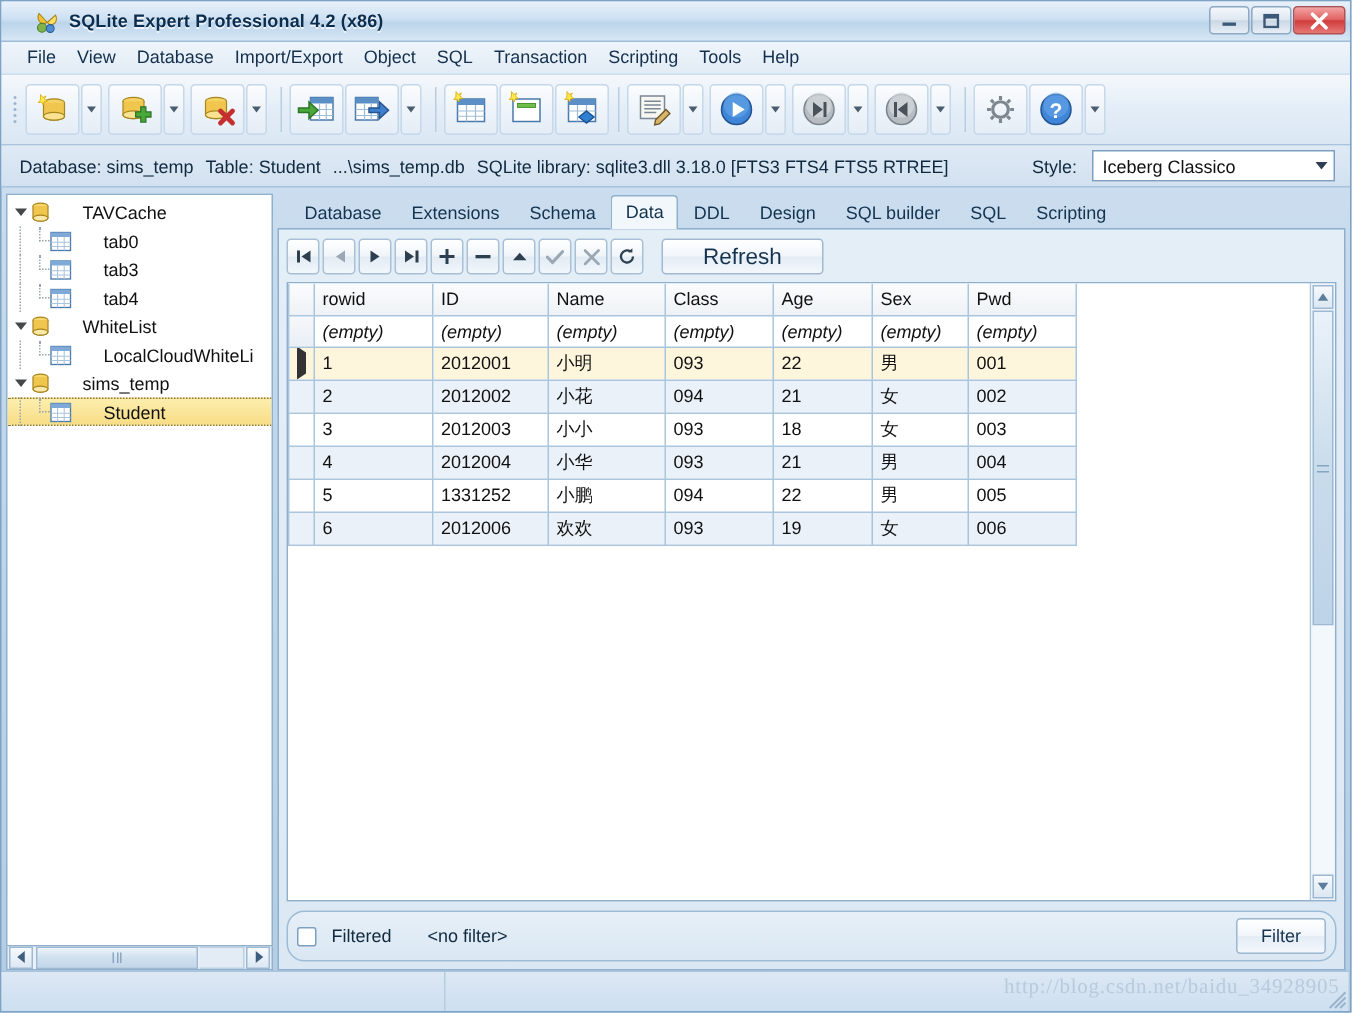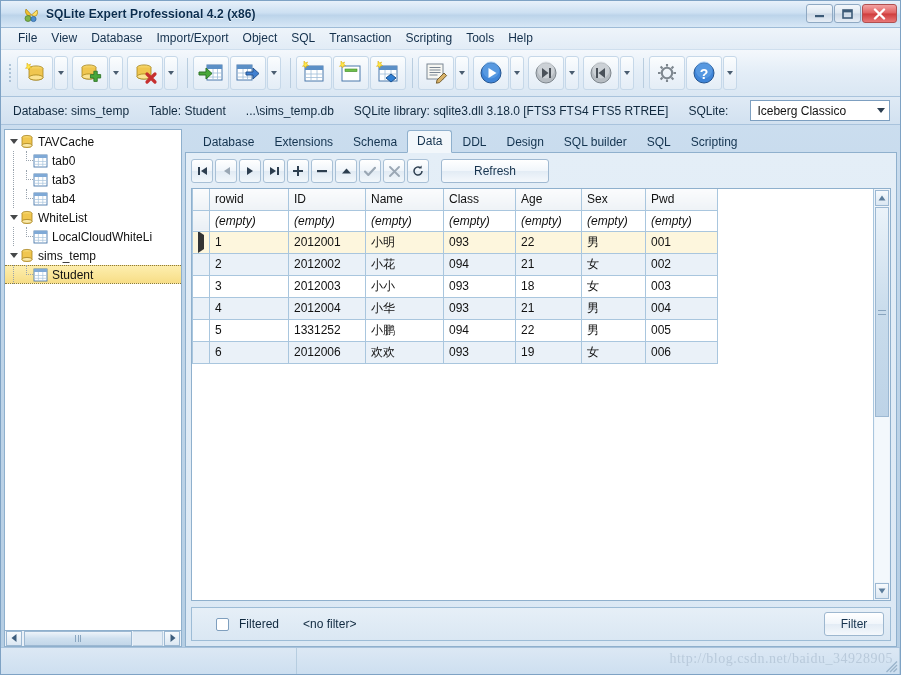--- a/index.html
+++ b/index.html
@@ -97,21 +97,21 @@
     width:0;height:0;border-left:3.5px solid transparent;border-right:3.5px solid transparent;
     border-top:4px solid #4a5d70;
   }
 
   
   #infobar {
     height: 28px; flex:0 0 28px;
     display:flex; align-items:center;
     background: linear-gradient(180deg,#dfeaf5 0%,#d2e1f0 100%);
     border-bottom:1px solid #a9c3dc;
-    padding: 0 10px 0 12px; gap: 20px;
+    padding: 0 10px 0 12px; gap: 8px;
     font-size: 12px; color:#10293f;
   }
   #infobar .seg { white-space:nowrap; }
   #style-label { margin-left:auto; padding-right:2px; }
   #style-combo {
     width:162px; height:21px;
     background:#fff; border:1px solid #7d9fc0;
     display:flex; align-items:center; padding:0 4px 0 6px;
     font-size:12px; color:#111;
   }
@@ -133,21 +133,21 @@
     overflow:hidden; padding-top:2px; position:relative; min-height:0;
   }
   .tnode { display:flex; align-items:center; height:19px; padding-left:2px; white-space:nowrap; font-size:12px; }
   .tnode.sel { background: linear-gradient(180deg,#fdeeae 0%,#f7dd86 100%); border-top:1px dotted #8a7a3f; border-bottom:1px dotted #8a7a3f; }
   .texp { width:13px; display:flex; align-items:center; justify-content:center; flex:0 0 13px; }
   .texp .tri { width:0;height:0;border-left:4px solid transparent;border-right:4px solid transparent;border-top:5px solid #46484a; }
   .tline { width:13px; flex:0 0 13px; position:relative; height:19px; }
   .tline::before { content:""; position:absolute; left:6px; top:0; bottom:0; border-left:1px dotted #9aa4ae; }
   .tline.elbow::before { bottom:9px; }
   .tline.elbow::after { content:""; position:absolute; left:6px; top:9px; width:7px; border-top:1px dotted #9aa4ae; }
-  .tlabel { margin-left:4px; color:#111; }
+  .tlabel { margin-left:21px; color:#111; }
 
   .ico-db { width:14px;height:15px; position:relative; flex:0 0 14px; }
   .ico-tbl { width:15px;height:14px; position:relative; flex:0 0 15px; }
 
   #tree-hscroll {
     height:17px; flex:0 0 17px; margin-top:-1px;
     background:#eaf1f8; border:1px solid #8fb0cd; border-top:none;
     display:flex; align-items:center;
   }
   .sb-arrow {
@@ -187,21 +187,21 @@
   .nav-btn {
     width:22px;height:24px; border:1px solid #a8c0d6; border-radius:3px;
     background: linear-gradient(180deg,#ffffff 0%,#f0f5fa 48%,#e2ebf4 52%,#f2f7fb 100%);
     display:flex; align-items:center; justify-content:center;
   }
   .nav-btn.dim { color:#a7b4c1; }
   #refresh-btn {
     margin-left:10px; width:108px; height:24px;
     border:1px solid #a0b9d1; border-radius:3px;
     background: linear-gradient(180deg,#ffffff 0%,#f1f6fb 48%,#e3ecf5 52%,#f4f8fc 100%);
-    display:flex;align-items:center;justify-content:center; font-size:12px; color:#16334e;
+    display:flex;align-items:center;justify-content:center; font-size:15px; color:#16334e;
   }
 
   
   #gridwrap { flex:1 1 auto; min-height:0; display:flex; border:1px solid #8fb0cd; background:#fff; }
   #grid { flex:1 1 auto; min-width:0; overflow:hidden; background:#fff; position:relative; }
   table.dg { border-collapse:collapse; table-layout:fixed; width:auto; }
   table.dg th, table.dg td {
     border:1px solid #a9c6de; font-size:12px; font-weight:normal;
     padding:2px 5px; height:21px; white-space:nowrap; overflow:hidden; text-align:left;
     color:#111;
@@ -233,23 +233,23 @@
     background: linear-gradient(180deg,#eaf2f9 0%,#c9dcec 50%,#bdd3e7 100%);
     border:1px solid #9cb8d2; display:flex; align-items:center; justify-content:center;
   }
   #gvthumb .grip { width:8px;height:5px; display:flex; flex-direction:column; justify-content:space-between; }
   #gvthumb .grip i { height:1px; background:#88a4be; display:block; }
   .vsb-track { flex:1 1 auto; background:#f3f8fc; margin:0 1px; }
 
   
   #filterbar {
     height:34px; flex:0 0 34px; margin-top:2px;
-    border:1px solid #9dbcd6; border-radius:0;
+    border:1px solid #9dbcd6; border-radius:12px;
     background: linear-gradient(180deg,#e6eff7 0%,#dae7f3 100%);
-    display:flex; align-items:center; padding:0 6px 0 24px; gap:10px;
+    display:flex; align-items:center; padding:0 6px 0 6px; gap:10px;
   }
   #filter-check { width:13px;height:13px; background:#fff; border:1px solid #7f9fbe; border-radius:2px; }
   #filter-label { font-size:12px; color:#10293f; }
   #filter-expr { font-size:12px; color:#10293f; margin-left:14px; }
   #filter-btn {
     margin-left:auto; width:60px;height:24px;
     border:1px solid #9db7cf; border-radius:3px;
     background: linear-gradient(180deg,#ffffff 0%,#f1f6fb 48%,#e3ecf5 52%,#f4f8fc 100%);
     display:flex;align-items:center;justify-content:center; font-size:12px; color:#16334e;
   }
@@ -481,21 +481,21 @@
     <div class="tb-drop">
         <span class="caret-dn"></span>
       </div>
   </div>
 
   <div id="infobar">
     <span class="seg">Database: sims_temp</span>
     <span class="seg">Table: Student</span>
     <span class="seg">...\sims_temp.db</span>
     <span class="seg">SQLite library: sqlite3.dll 3.18.0 [FTS3 FTS4 FTS5 RTREE]</span>
-    <span class="seg" id="style-label">SQLite:</span>
+    <span class="seg" id="style-label">Style:</span>
     <div id="style-combo">
       <span class="val">Iceberg Classico</span>
       <span class="arrow"></span>
     </div>
   </div>
 
   <div id="body">
 
     <div id="leftpane">
       <div id="tree">

